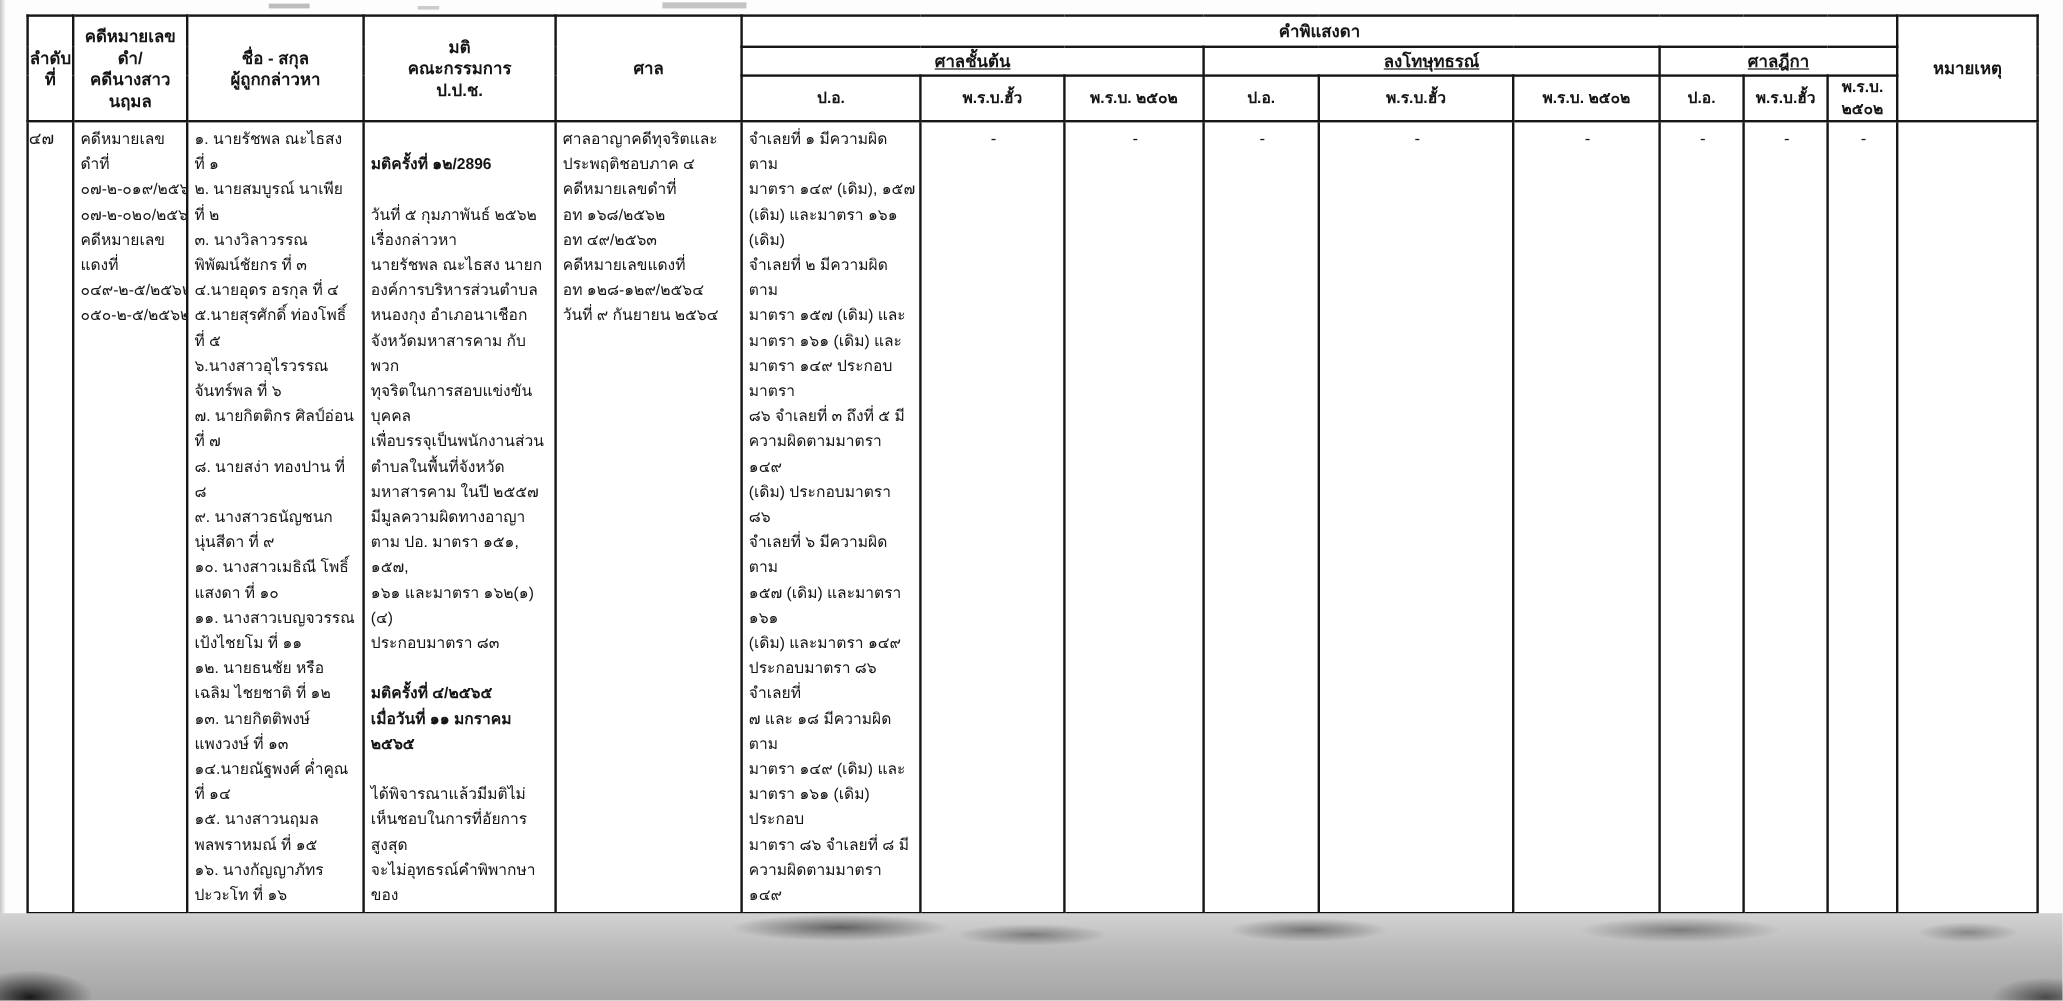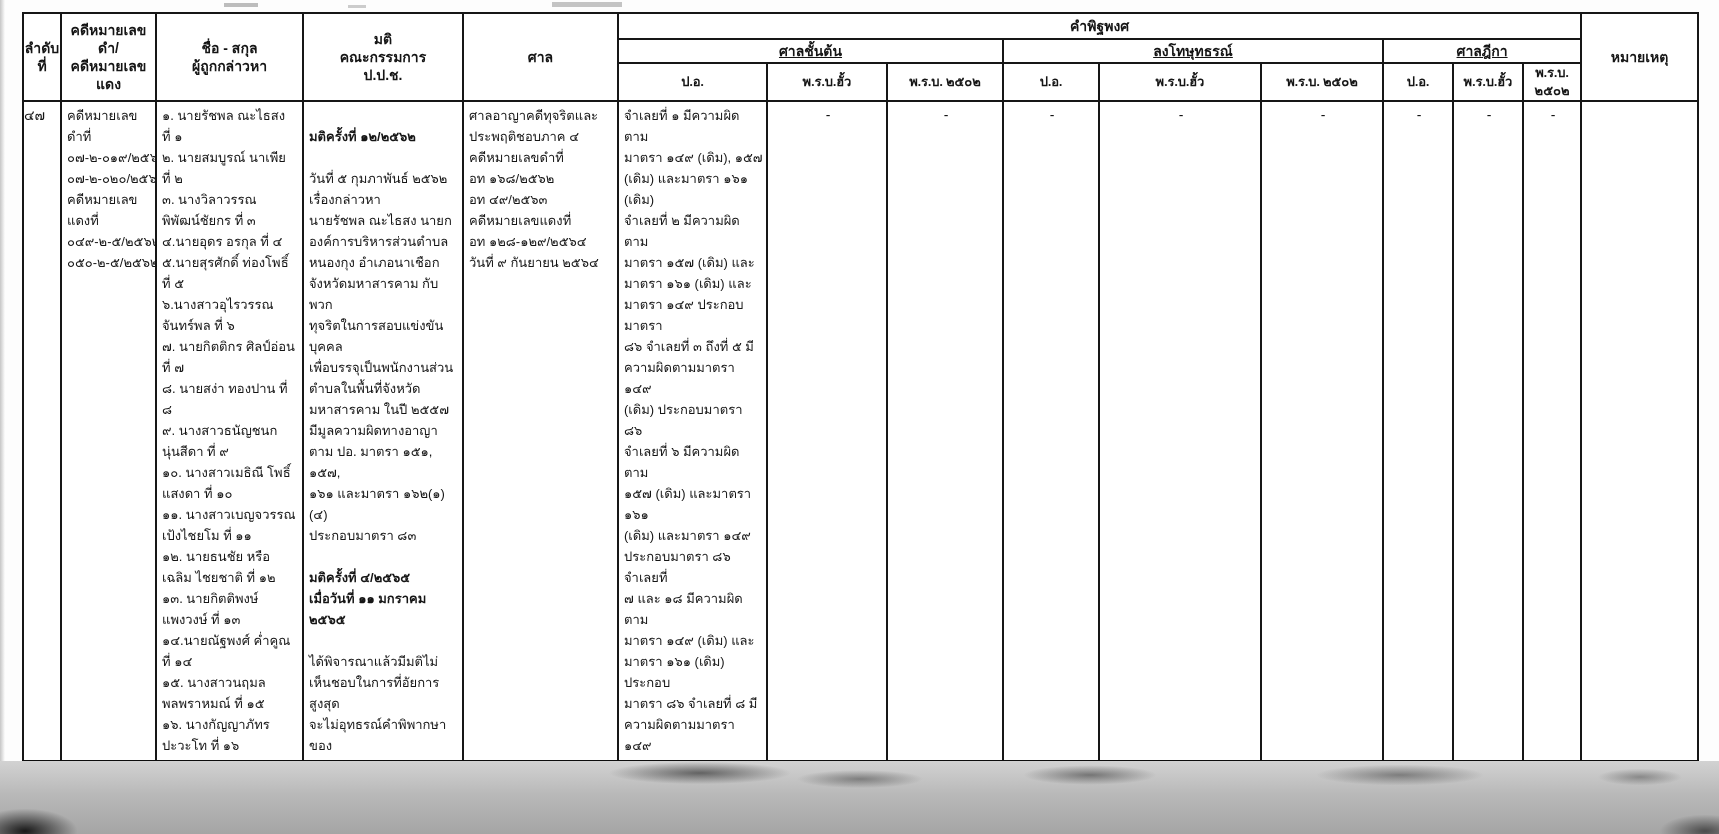--- a/index.html
+++ b/index.html
@@ -3,21 +3,21 @@
 <meta charset="utf-8">
 <style>
   html,body{margin:0;padding:0;background:#e9e9e9;}
   #page{position:relative;width:1719px;height:834px;background:#fdfdfd;overflow:hidden;
         font-family:"Liberation Sans","DejaVu Sans",sans-serif;color:#151515;}
   #page::before{content:"";position:absolute;left:0;top:0;width:5px;height:100%;
         background:linear-gradient(90deg,rgba(0,0,0,.22),rgba(0,0,0,0));}
   table.doc{position:absolute;left:22px;top:12px;width:1675px;border-collapse:collapse;
         table-layout:fixed;background:#fff;}
   table.doc td{border:2px solid #161616;padding:0;overflow:hidden;}
-  tr.h1{height:26px;} tr.h2{height:24px;text-decoration:underline;} tr.h3{height:28px;font-family:Liberation Serif, serif;}
+  tr.h1{height:26px;} tr.h2{height:24px;text-decoration:underline;} tr.h3{height:28px;}
   td.hc{font-weight:bold;text-align:center;vertical-align:middle;font-size:14px;
         line-height:18px;white-space:pre-line;padding:1px 2px;}
   td.hc.small{font-size:13px;}
   tr.datarow td{height:658px;vertical-align:top;border-bottom:4px solid #0d0d0d;}
   .cellbox{height:650px;overflow:hidden;padding:3px 3px 0 5px;font-size:13px;
         line-height:21px;white-space:pre-line;}
   .cellbox span{display:block;white-space:pre-line;}
   .cellbox .b{font-weight:bold;}
   td.numcell .cellbox{text-align:center;padding-left:0;padding-right:15px;font-size:14px;}
   td.dashcell .cellbox{text-align:center;font-size:14px;}
@@ -63,28 +63,28 @@
       <col style="width:70px">
         <col style="width:58px">
         <col style="width:117px">
     </colgroup>
 
     <tbody>
         <tr class="h1">
       <td class="hc" rowspan="3">ลำดับ
 ที่</td>
       <td class="hc" rowspan="3">คดีหมายเลขดำ/
-คดีหมายเลขแดง</td>
+คดีนางสาวนฤมล</td>
       <td class="hc" rowspan="3">ชื่อ - สกุล
 ผู้ถูกกล่าวหา</td>
       <td class="hc" rowspan="3">มติ
 คณะกรรมการ
 ป.ป.ช.</td>
       <td class="hc" rowspan="3">ศาล</td>
-      <td class="hc" colspan="9">คำพิฐพงศ</td>
+      <td class="hc" colspan="9">คำพิแสงดา</td>
       <td class="hc" rowspan="3">หมายเหตุ</td>
     </tr>
 
     <tr class="h2">
       <td class="hc" colspan="3">ศาลชั้นต้น</td>
       <td class="hc" colspan="3">ลงโทษุทธรณ์</td>
       <td class="hc" colspan="3">ศาลฎีกา</td>
     </tr>
 
     <tr class="h3">
@@ -140,21 +140,21 @@
 ๑๔.นายณัฐพงศ์ ค่ำคูณ
 ที่ ๑๔
 ๑๕. นางสาวนฤมล
 พลพราหมณ์ ที่ ๑๕
 ๑๖. นางกัญญาภัทร
 ปะวะโท ที่ ๑๖
 /๑๗. ...</span></div>
       </td>
       <td>
         <div class="cellbox">
-          <span class="b">มติครั้งที่ ๑๒/๒๕๖๒</span>
+          <span class="b">มติครั้งที่ ๑๒/2896</span>
           <span>วันที่ ๕ กุมภาพันธ์ ๒๕๖๒
 เรื่องกล่าวหา
 นายรัชพล ณะไธสง นายก
 องค์การบริหารส่วนตำบล
 หนองกุง อำเภอนาเชือก
 จังหวัดมหาสารคาม กับพวก
 ทุจริตในการสอบแข่งขันบุคคล
 เพื่อบรรจุเป็นพนักงานส่วน
 ตำบลในพื้นที่จังหวัด
 มหาสารคาม ในปี ๒๕๕๗

